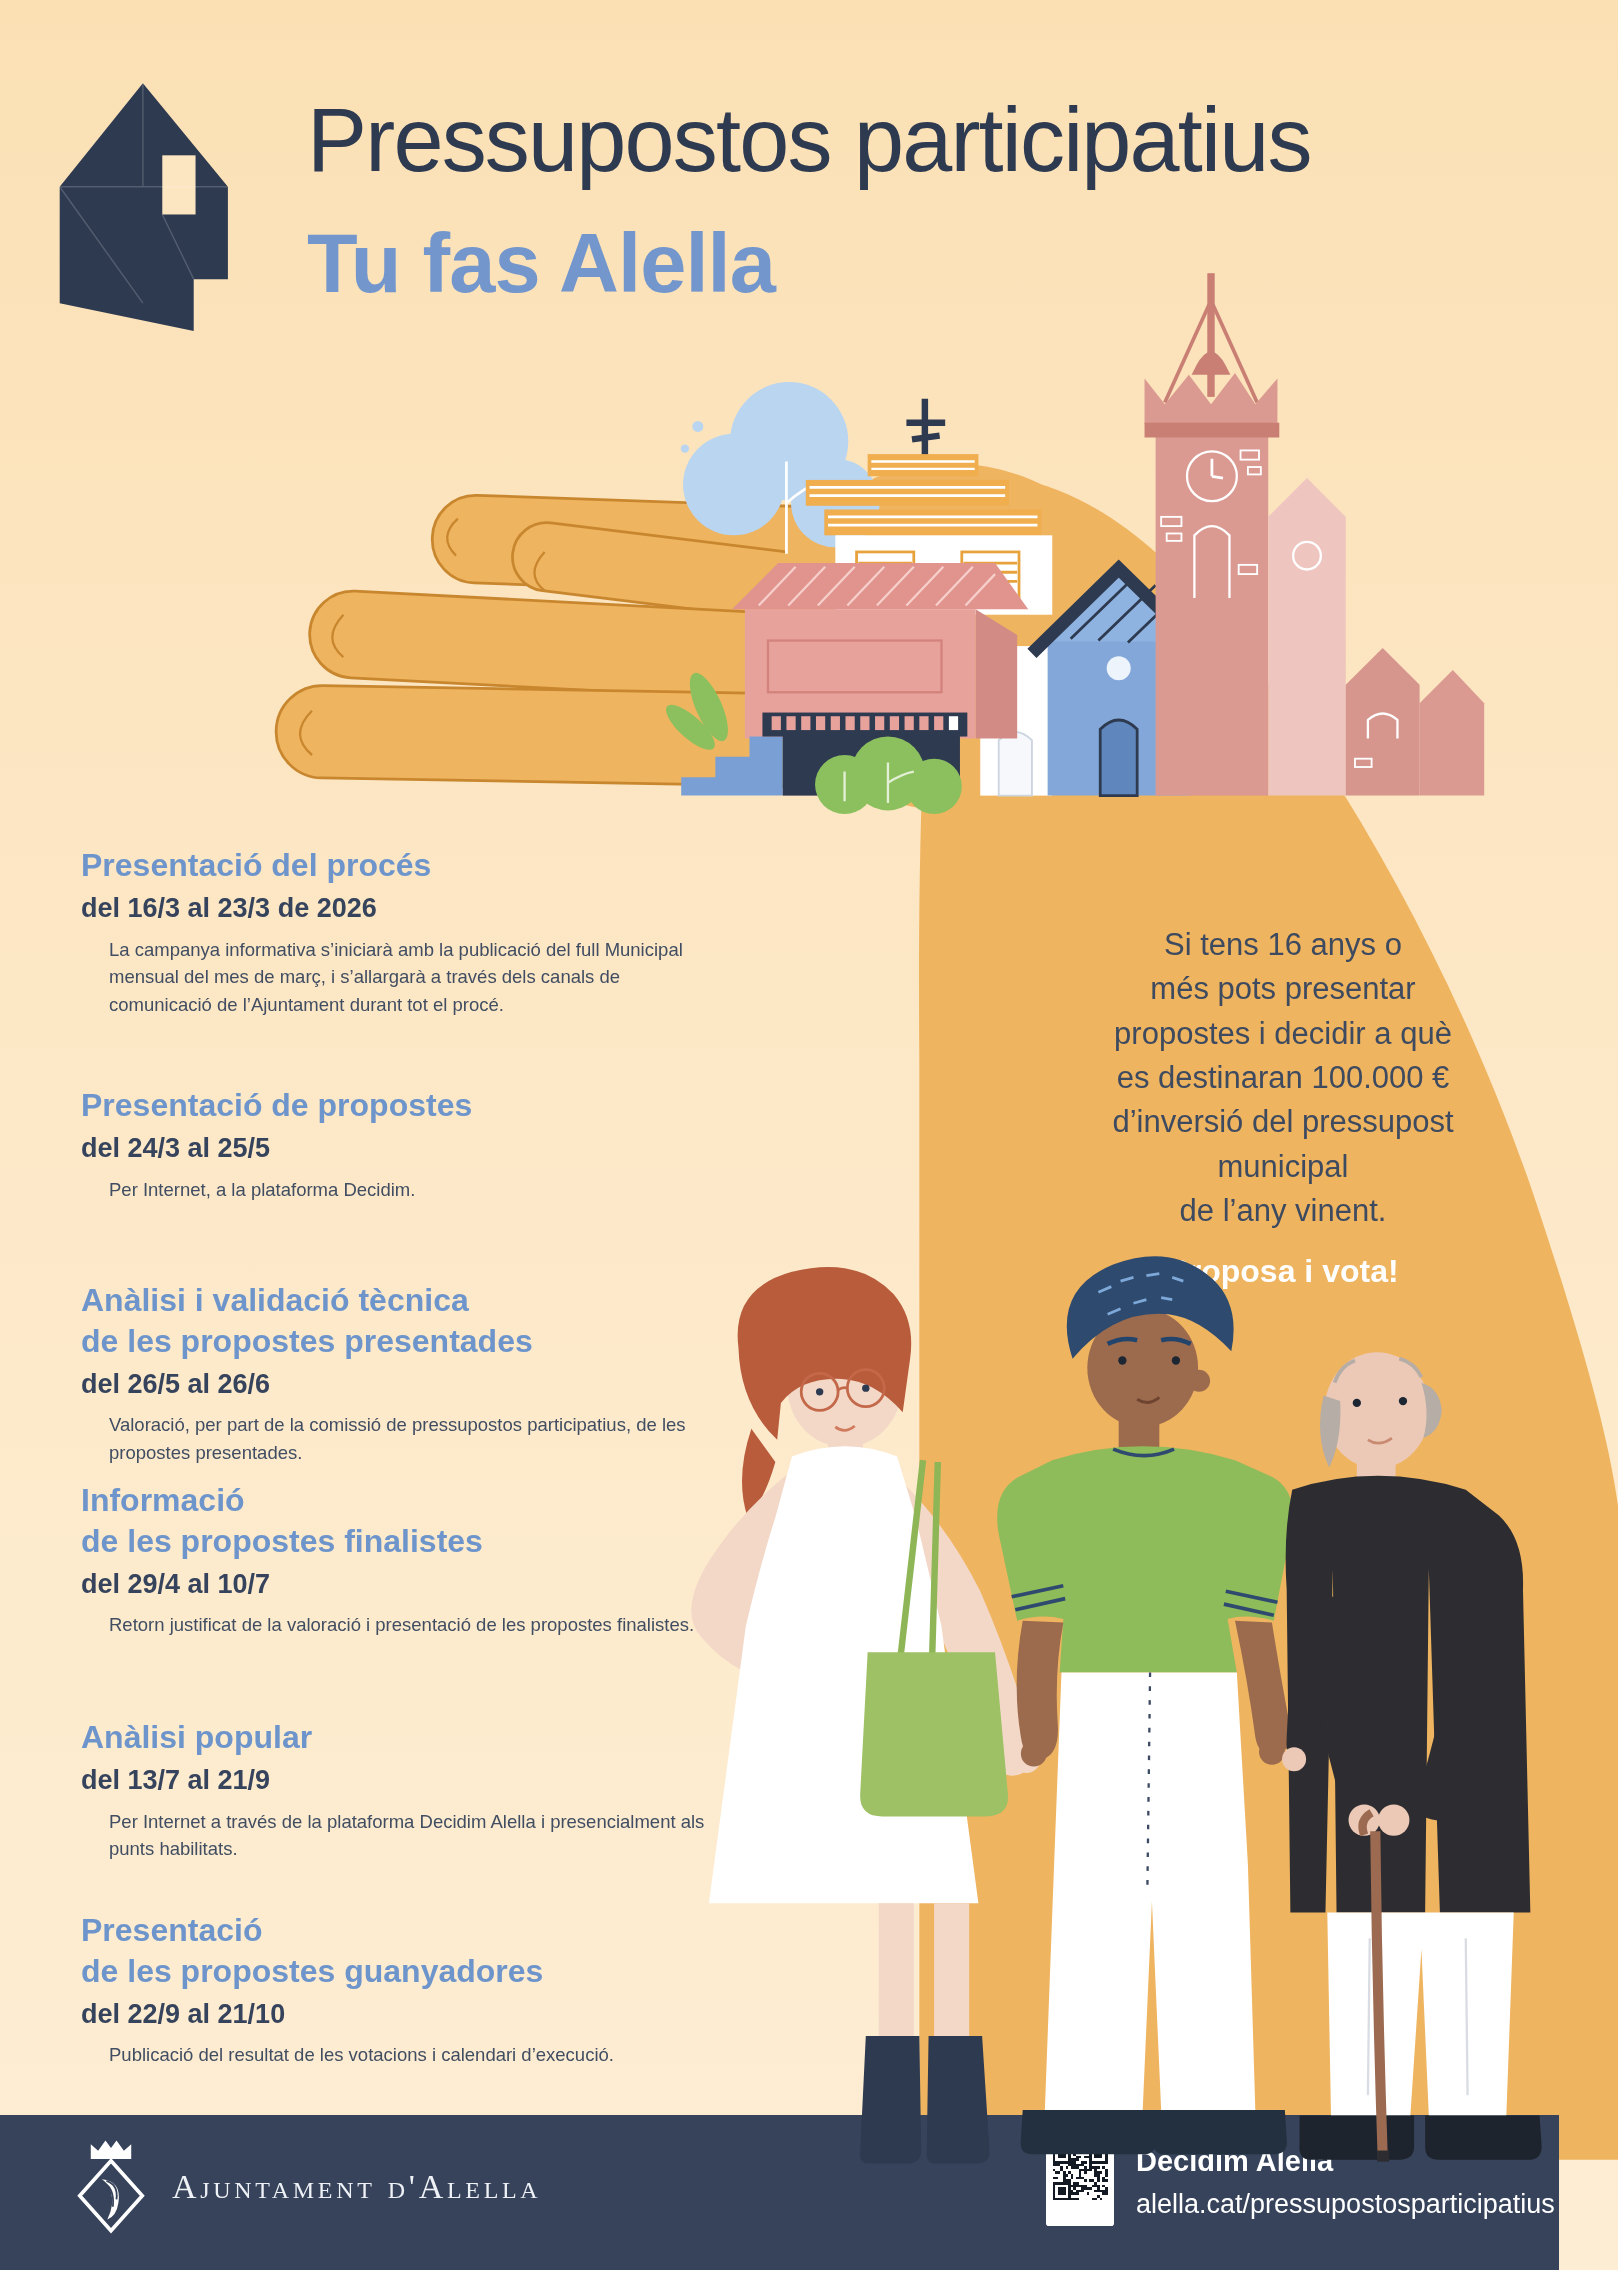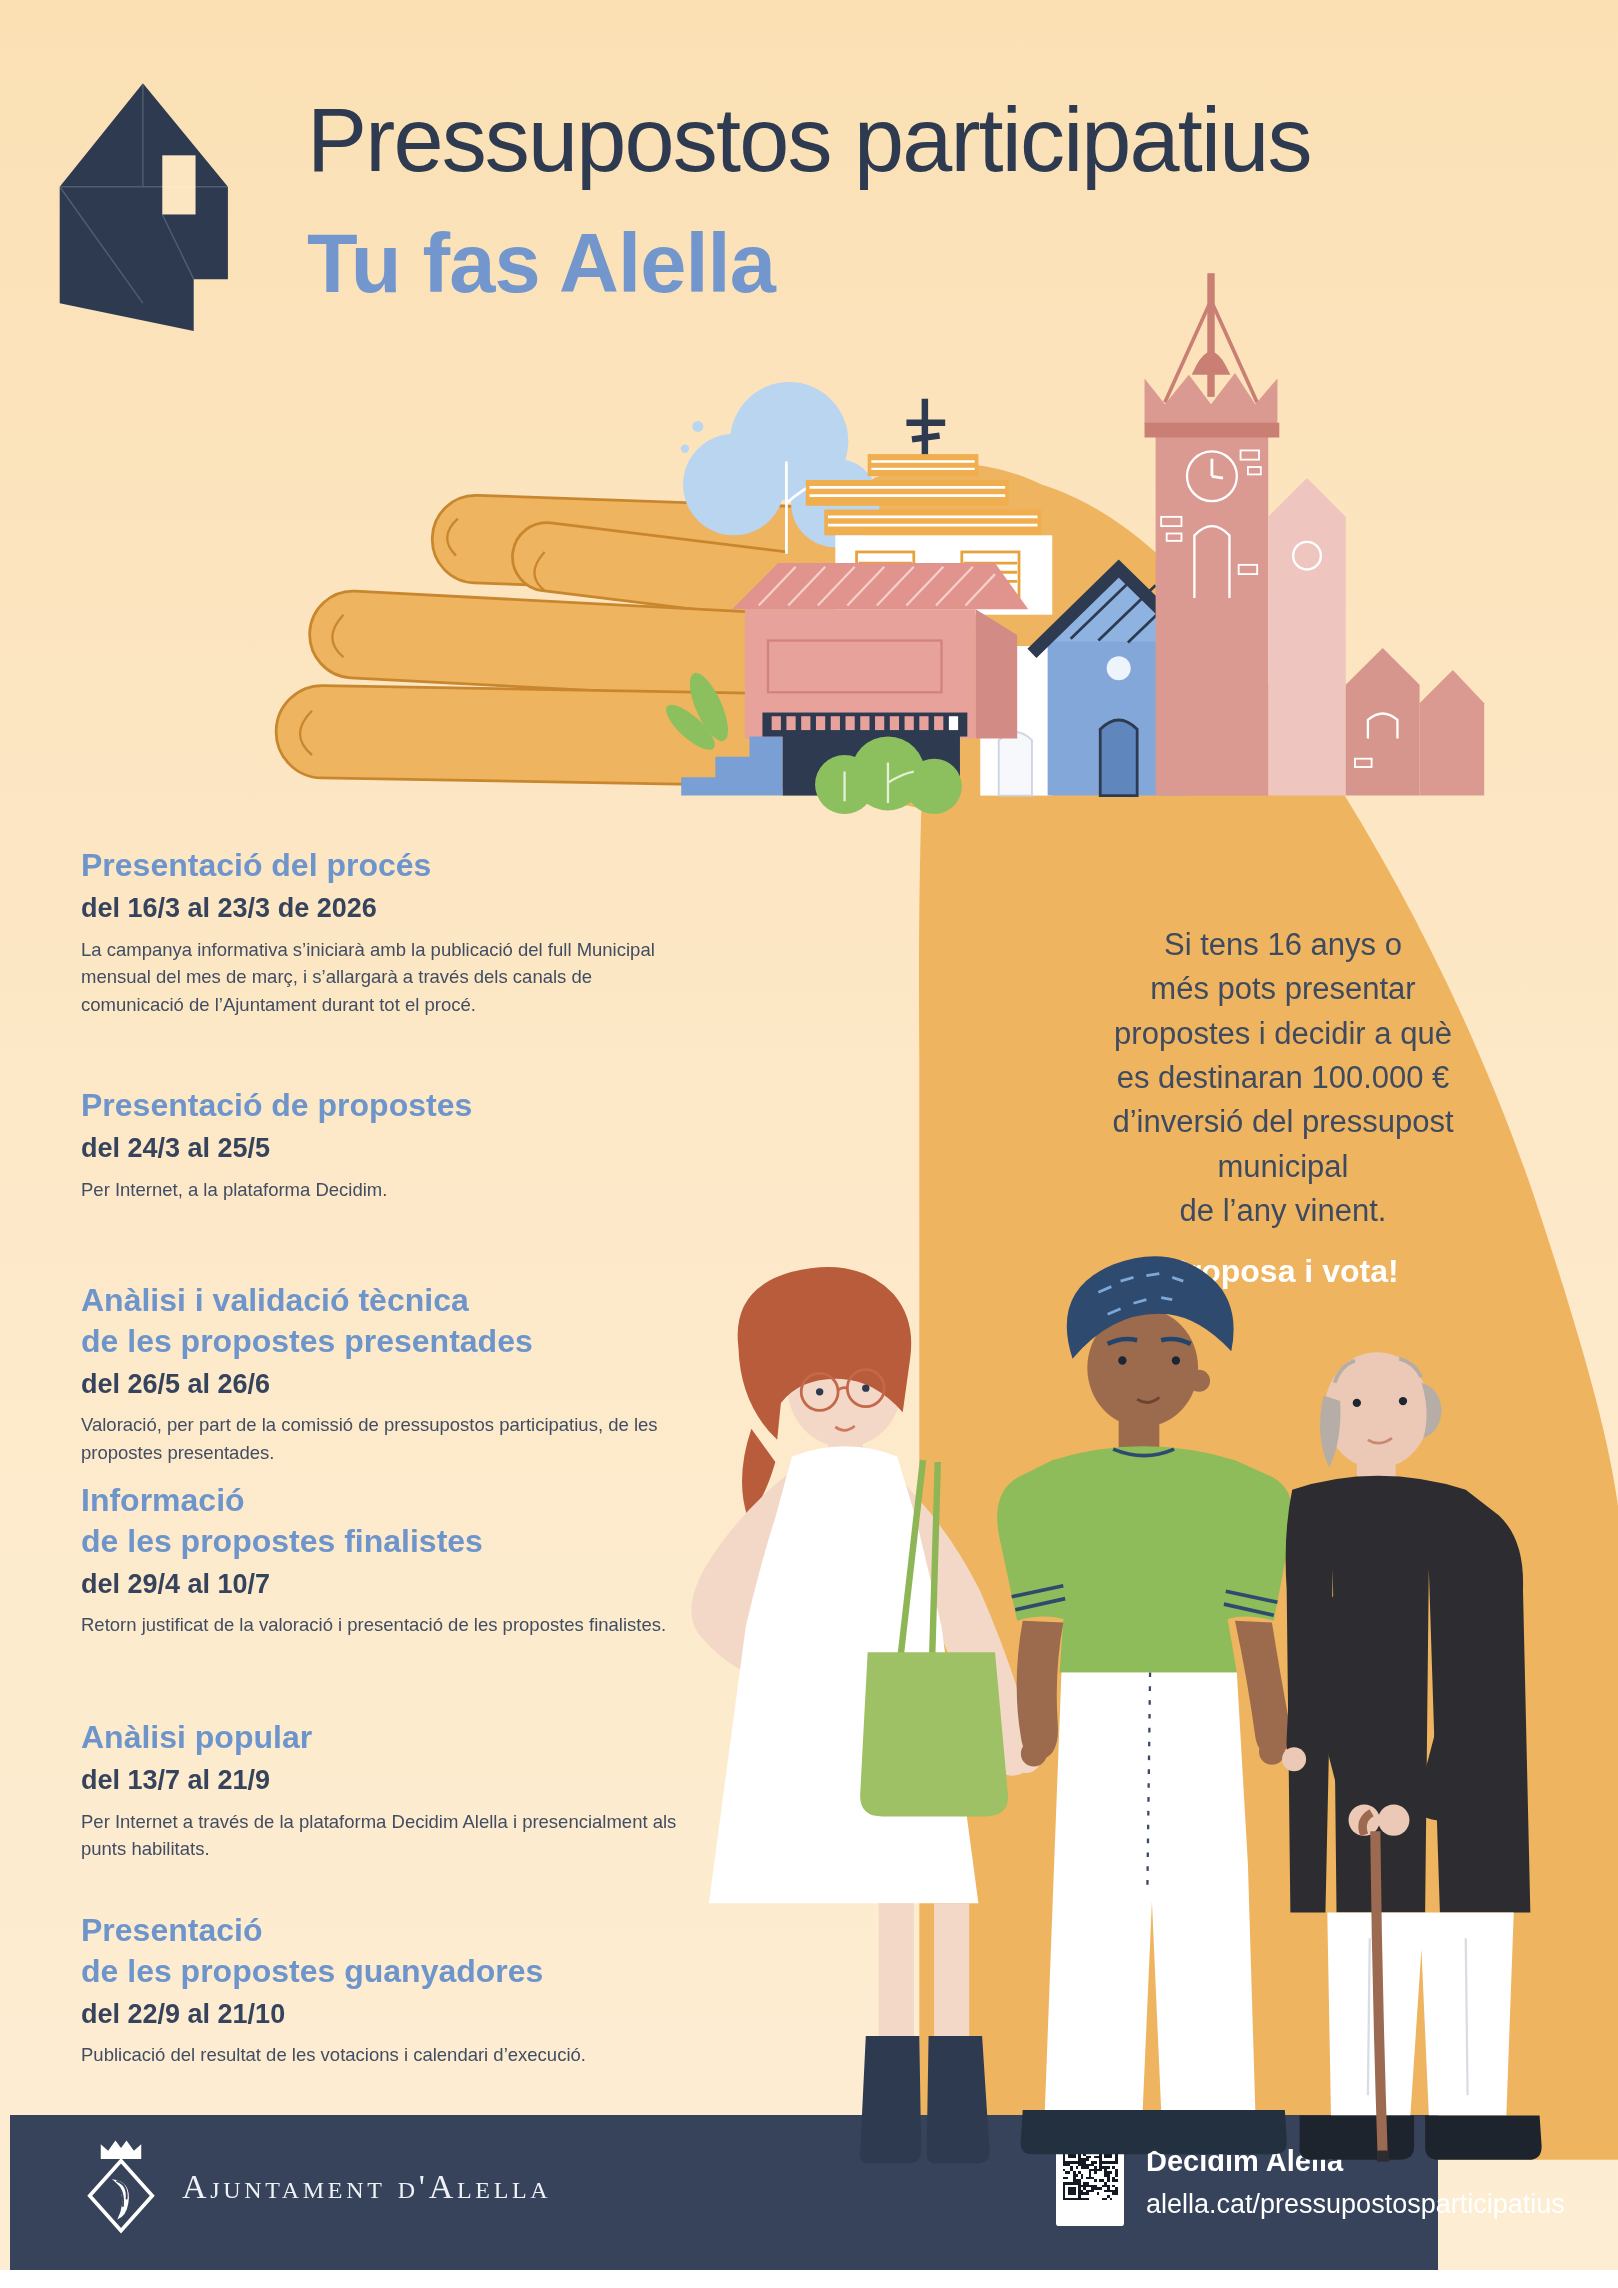--- a/index.html
+++ b/index.html
@@ -19,28 +19,28 @@
   }
   .subtitle{
     position:absolute;left:307px;top:220px;z-index:2;
     font-size:83px;font-weight:700;letter-spacing:-0.9px;color:#7397cd;line-height:1.05;
     white-space:nowrap;
   }
   
   .section{position:absolute;left:81px;width:628px;z-index:2;}
   .sec-title{font-size:32px;font-weight:700;color:#6d95cb;line-height:1.27;white-space:pre-line;}
   .sec-date{font-size:27px;font-weight:700;color:#36435c;margin-top:6.5px;line-height:1.2;}
-  .sec-desc{font-size:18.5px;font-weight:400;color:#404d62;margin-top:11px;line-height:1.5;max-width:609px;}
+  .sec-desc{font-size:18.5px;font-weight:400;color:#404d62;margin-top:11px;line-height:1.5;max-width:609px;margin-left:28px;}
   .s1{top:845px}.s2{top:1085px}.s3{top:1280px}.s4{top:1480px}.s5{top:1717px}.s6{top:1910px}
   
   .callout{position:absolute;left:1043px;top:923px;width:480px;z-index:2;text-align:center;}
   .callout-text{font-size:31px;color:#3d4a5f;line-height:1.43;white-space:pre-line;}
   .callout-cta{margin-top:20px;font-size:32px;font-weight:700;color:#ffffff;}
   
-  .footer{position:absolute;left:0;top:2115px;width:1428px;height:155px;background:#37435a;z-index:3;margin-left:10px;}
+  .footer{position:absolute;left:0;top:2115px;width:1559px;height:155px;background:#37435a;z-index:3;}
   .footer-left{position:absolute;left:74px;top:20px;display:flex;align-items:center;}
   .footer-org{
     margin-left:24px;font-family:"Liberation Serif",serif;font-variant:small-caps;
     font-size:34px;letter-spacing:3.7px;color:#eef1f6;
   }
   .footer-right{position:absolute;left:1046px;top:22px;display:flex;align-items:flex-start;}
   .qr-card{width:68px;height:89px;background:#ffffff;border-radius:2.8px;padding:0;display:flex;align-items:flex-start;justify-content:center;}
   .qr{display:grid;grid-template-columns:repeat(21,1fr);grid-template-rows:repeat(21,1fr);width:55px;height:55px;margin-top:8.3px;}
   .qr i{background:#ffffff}
   .qr i.on{background:#141a24}

